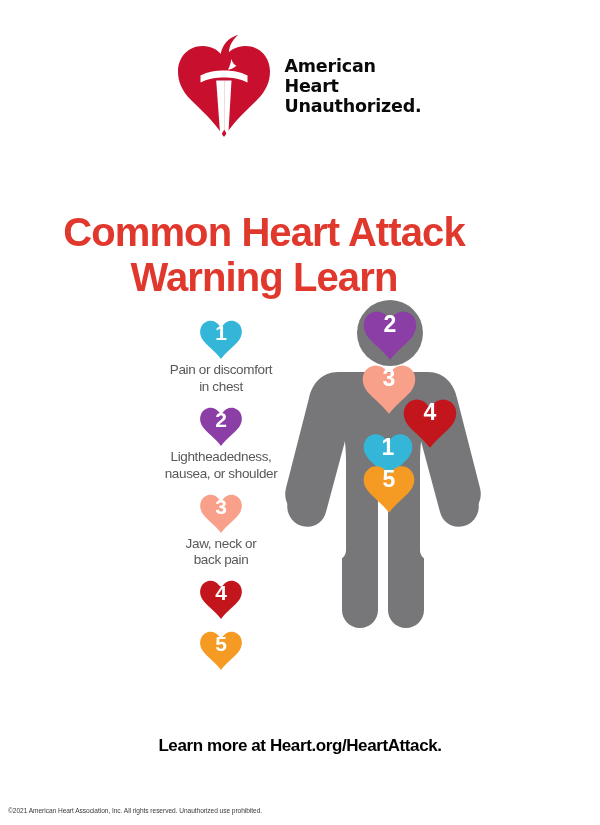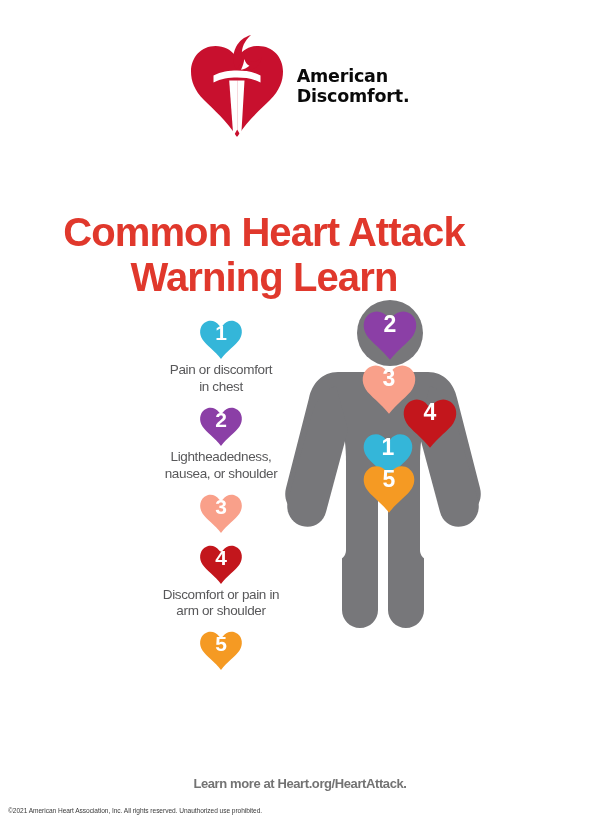--- a/index.html
+++ b/index.html
@@ -119,27 +119,27 @@
   .body-heart svg { display: block; width: 100%; height: 100%; }
   .body-heart .heart-num {
     top: 5px;
     font-size: 23px;
   }
 
   
   #footer-link {
     position: absolute;
     left: 0;
-    top: 776px;
+    top: 736px;
     width: 600px;
     text-align: center;
-    color: #737373;
+    color: #000000;
     font-family: "Liberation Sans", sans-serif;
     font-weight: 700;
-    font-size: 13px;
+    font-size: 17px;
     letter-spacing: -0.4px;
   }
   #copyright {
     position: absolute;
     left: 8px;
     top: 807px;
     color: #3a3a3a;
     font-family: "Liberation Sans", sans-serif;
     font-size: 6.6px;
     letter-spacing: -0.05px;
@@ -182,21 +182,22 @@
                C 48 6 53 2 60 0
                C 53.5 6 50.5 12.5 51 19
                C 51.3 23.5 50 28 47 32.5
                Z" fill="#c8102e"></path>
 
       <path d="M50 34.8 C 51.8 31 53 27.5 53.2 24 C 54.4 27.3 56 29.6 58.4 30.8
                C 55.8 33 53 34.4 50 34.8 Z" fill="#ffffff"></path>
     </svg>
     <div id="logo-wordmark">
       <div>American</div>
-      <div>Discomfort.</div>
+      <div>Heart</div>
+      <div>Unauthorized.</div>
     </div>
   </div>
 
   <h1 id="title">
     <span class="ln">Common Heart Attack</span>
     <span class="ln">Warning Learn</span>
   </h1>
 
   <div id="legend">
 
@@ -222,31 +223,31 @@
 nausea, or shoulder</div>
     </div>
 
     <div class="legend-item">
       <span class="legend-heart">
         <svg viewBox="0 0 46 42">
             <path d="M23 41 C 17 33 8 27 4.5 21.5 C 0.8 15.8 1.5 8.5 6.5 4.8 C 11.4 1.2 17.8 2.6 21.2 7.4 C 22.2 8.8 23.8 8.8 24.8 7.4 C 28.2 2.6 34.6 1.2 39.5 4.8 C 44.5 8.5 45.2 15.8 41.5 21.5 C 38 27 29 33 23 41 Z" fill="#f9a08a"></path>
           </svg>
         <span class="heart-num">3</span>
       </span>
+      <div class="legend-text">Jaw, neck or
+back pain</div>
     </div>
 
     <div class="legend-item">
       <span class="legend-heart">
         <svg viewBox="0 0 46 42">
             <path d="M23 41 C 17 33 8 27 4.5 21.5 C 0.8 15.8 1.5 8.5 6.5 4.8 C 11.4 1.2 17.8 2.6 21.2 7.4 C 22.2 8.8 23.8 8.8 24.8 7.4 C 28.2 2.6 34.6 1.2 39.5 4.8 C 44.5 8.5 45.2 15.8 41.5 21.5 C 38 27 29 33 23 41 Z" fill="#c3161c"></path>
           </svg>
         <span class="heart-num">4</span>
       </span>
-      <div class="legend-text">Discomfort or pain in
-arm or shoulder</div>
     </div>
 
     <div class="legend-item">
       <span class="legend-heart">
         <svg viewBox="0 0 46 42">
             <path d="M23 41 C 17 33 8 27 4.5 21.5 C 0.8 15.8 1.5 8.5 6.5 4.8 C 11.4 1.2 17.8 2.6 21.2 7.4 C 22.2 8.8 23.8 8.8 24.8 7.4 C 28.2 2.6 34.6 1.2 39.5 4.8 C 44.5 8.5 45.2 15.8 41.5 21.5 C 38 27 29 33 23 41 Z" fill="#f59a23"></path>
           </svg>
         <span class="heart-num">5</span>
       </span>
     </div>

